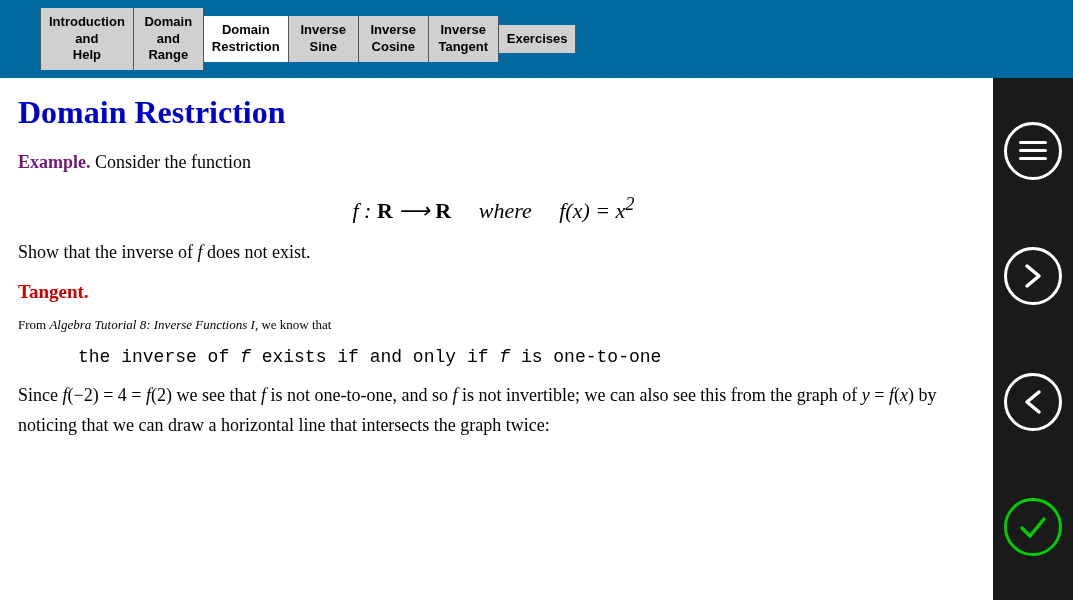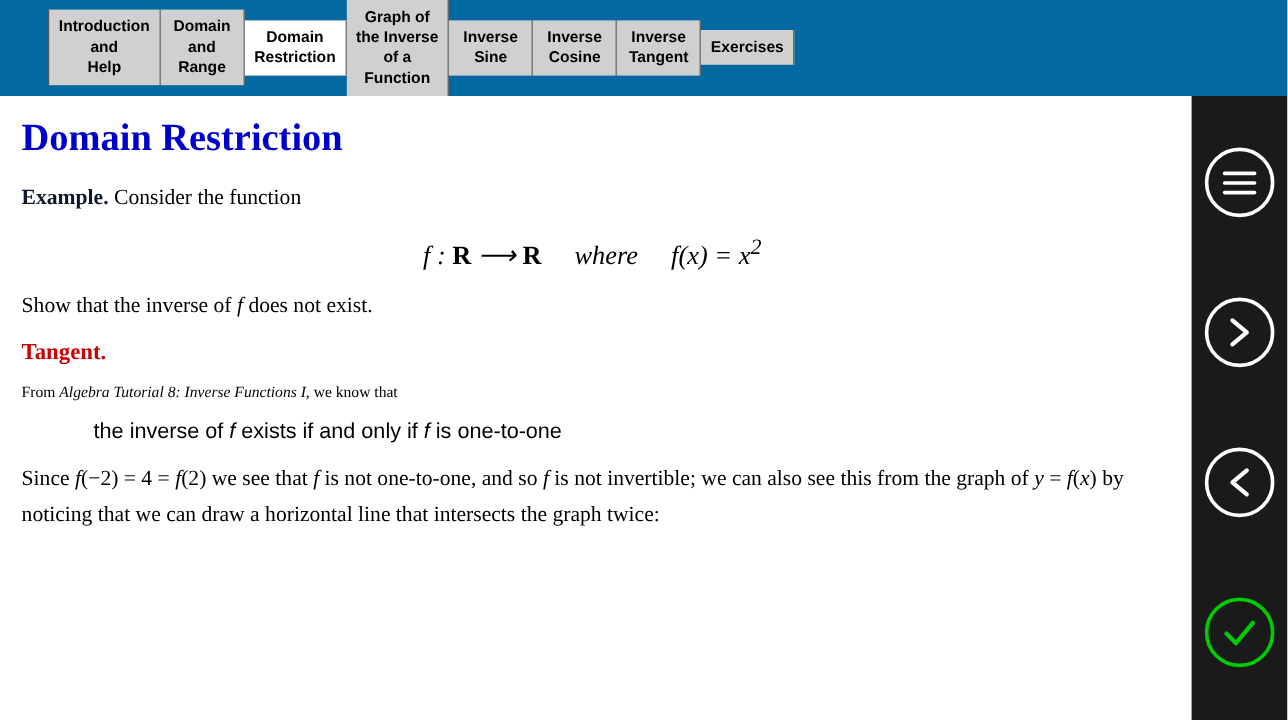--- a/index.html
+++ b/index.html
@@ -62,37 +62,36 @@
     .main-area {
       display: flex;
       flex: 1;
       overflow: hidden;
     }
     .content {
       flex: 1;
       padding: 16px 24px 16px 18px;
       overflow-y: auto;
       background: #fff;
-      border-radius: 32px;
     }
     .page-title {
       color: #0000cc;
       font-size: 32px;
       font-weight: bold;
       margin-bottom: 18px;
       font-family: 'Times New Roman', Times, serif;
     }
     .example-line {
       font-size: 18px;
       margin-bottom: 12px;
       line-height: 1.5;
       font-family: 'Times New Roman', Times, serif;
     }
     .example-label {
-      color: #0f172a;
+      color: #701a75;
       font-weight: bold;
       font-style: normal;
     }
     .math-display {
       text-align: center;
       font-size: 22px;
       margin: 18px 0 18px 0;
       font-family: 'Times New Roman', Times, serif;
       font-style: italic;
     }
@@ -114,21 +113,21 @@
     }
     .from-line {
       font-size: 13px;
       margin-bottom: 14px;
       font-family: 'Times New Roman', Times, serif;
     }
     .indented-line {
       font-size: 18px;
       margin-left: 60px;
       margin-bottom: 14px;
-      font-family: Liberation Sans, sans-serif;
+      font-family: Liberation Mono, monospace;
     }
     .since-block {
       font-size: 18px;
       line-height: 1.65;
       font-family: 'Times New Roman', Times, serif;
     }
 
     
     .right-sidebar {
       width: 80px;
@@ -173,21 +172,20 @@
       border-radius: 2px;
     }
   </style>
 </head>
 <body>
 
 <div class="top-nav">
   <div class="nav-btn inactive-tab">Introduction<br>and<br>Help</div>
   <div class="nav-btn inactive-tab">Domain<br>and<br>Range</div>
   <div class="nav-btn active-tab">Domain<br>Restriction</div>
-  <div class="nav-btn inactive-tab">Graph of<br>the Inverse<br>of a<br>Function</div>
   <div class="nav-btn inactive-tab">Inverse<br>Sine</div>
   <div class="nav-btn inactive-tab">Inverse<br>Cosine</div>
   <div class="nav-btn inactive-tab">Inverse<br>Tangent</div>
   <div class="nav-btn inactive-tab">Exercises</div>
 </div>
 
 <div class="main-area">
 
   <div class="content">
     <div class="page-title">Domain Restriction</div>

